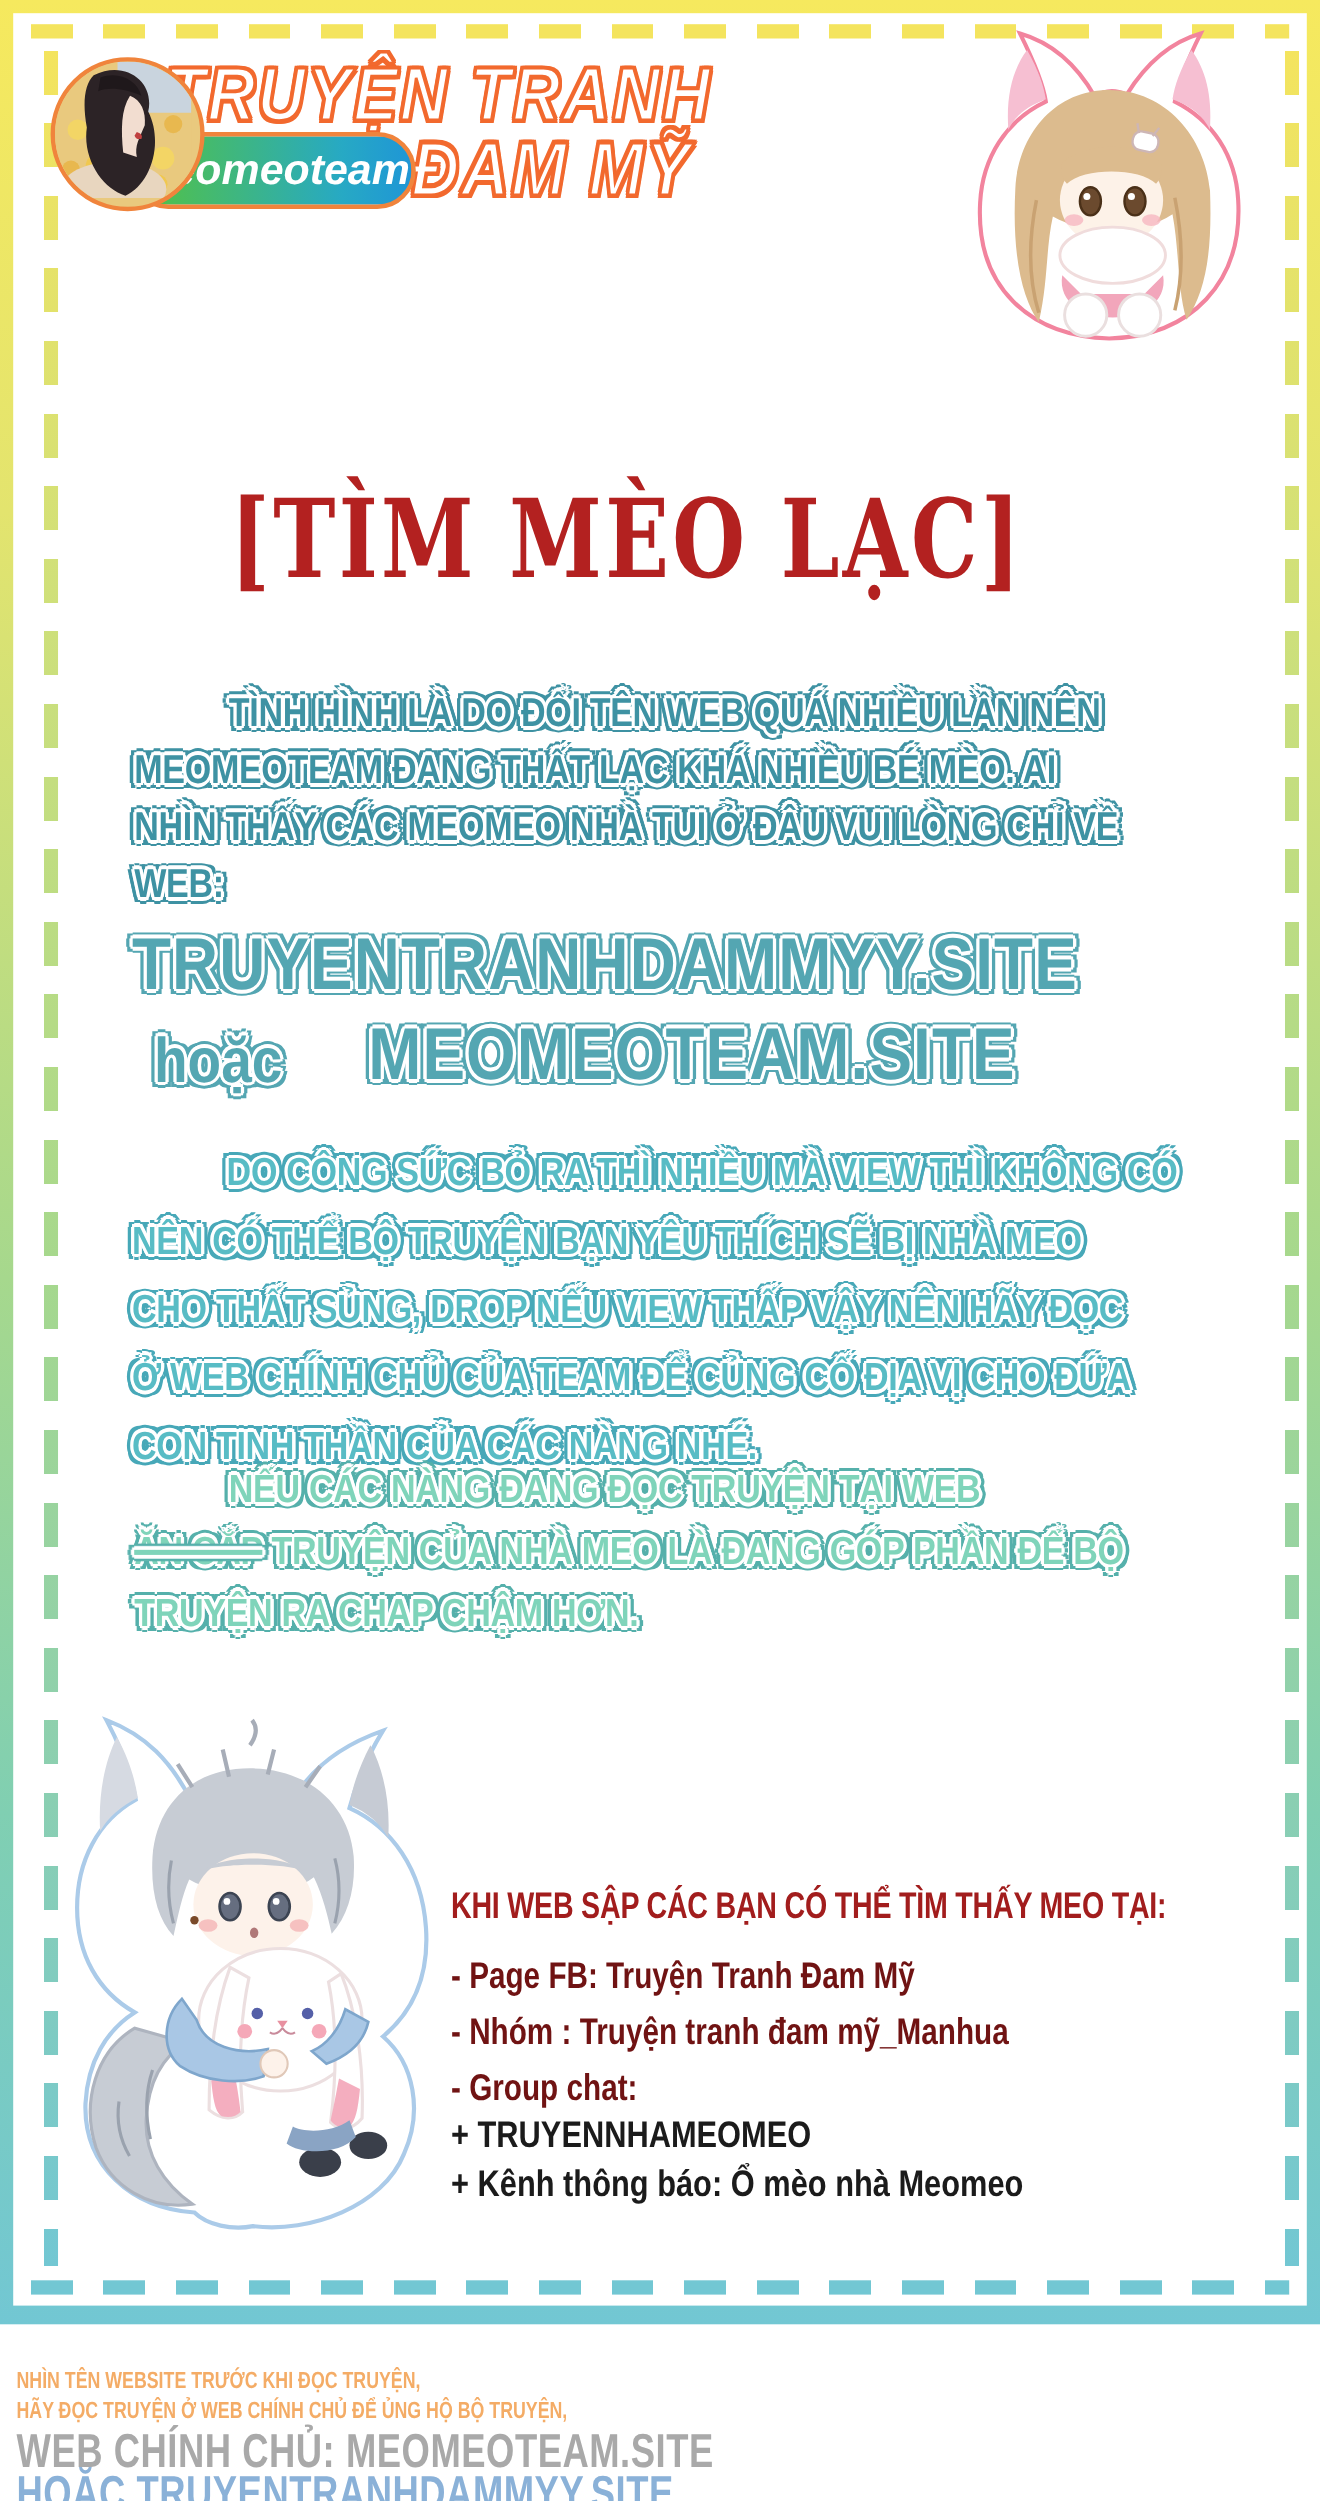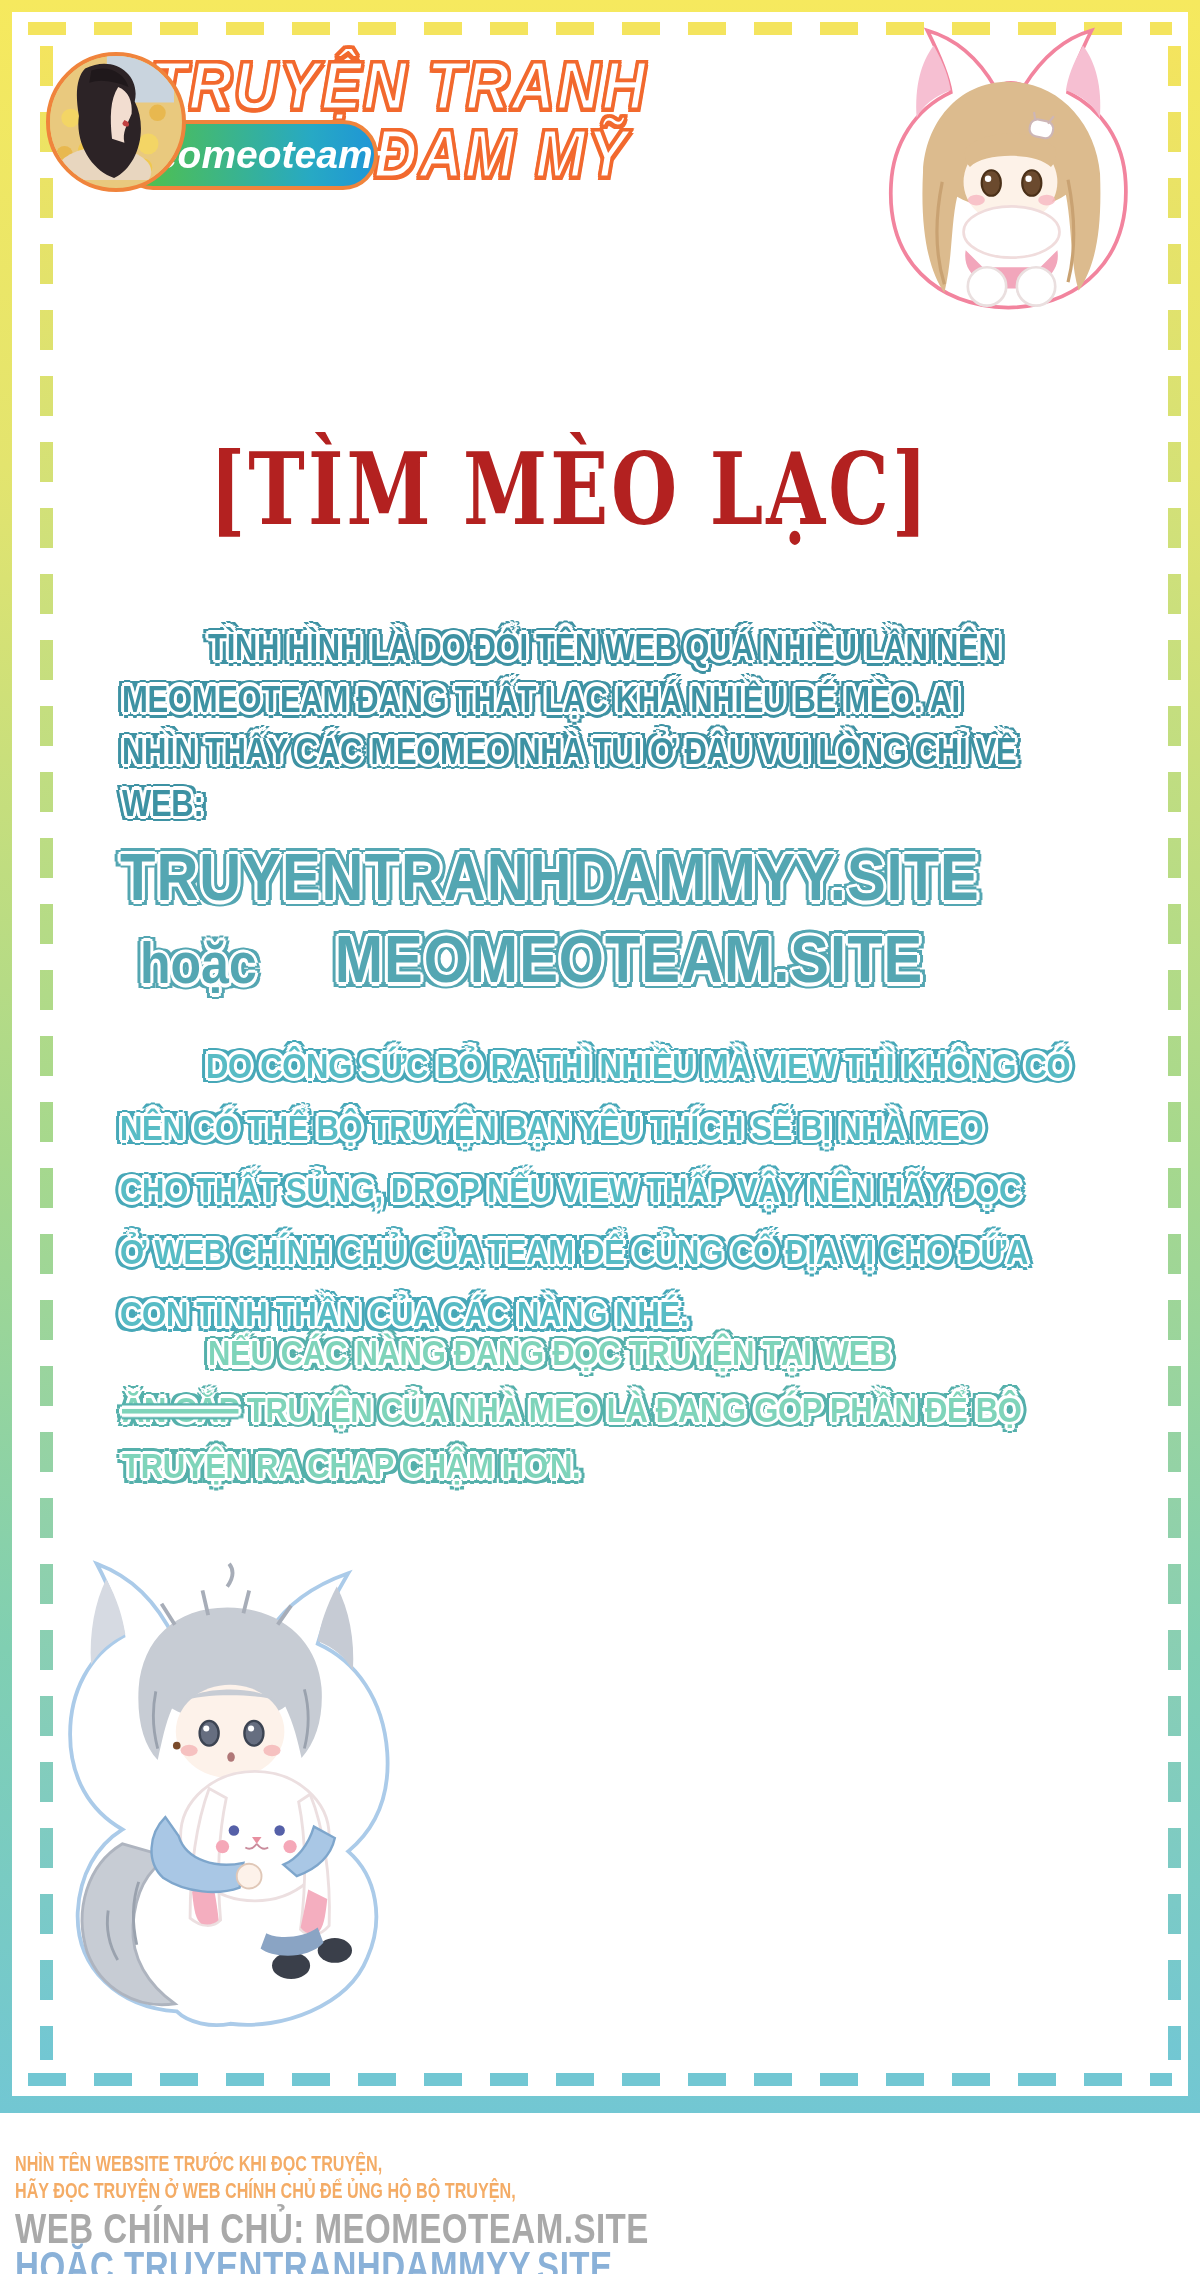--- a/index.html
+++ b/index.html
@@ -210,19 +210,27 @@
       <path d="M236,310 q-6,8 -12,4 M236,310 q6,8 12,4" stroke="#c98b9b" stroke-width="2" fill="none"></path>
       <path d="M140,282 C122,300 120,330 138,346 C162,362 196,364 218,356 L222,330 C194,336 162,328 154,302 Z" fill="#a9c7e5" stroke="#7ea6cc" stroke-width="2.5"></path>
       <circle cx="228" cy="344" r="13" fill="#fdf2ea" stroke="#e0c8b8" stroke-width="2"></circle>
       <path d="M278,344 C300,336 314,322 318,304 L296,292 C290,312 278,326 264,332 Z" fill="#a9c7e5" stroke="#7ea6cc" stroke-width="2.5"></path>
       <ellipse cx="272" cy="438" rx="20" ry="14" fill="#3a3f4a"></ellipse>
       <ellipse cx="318" cy="422" rx="18" ry="13" fill="#3a3f4a"></ellipse>
       <path d="M240,420 C252,430 290,432 306,414 L300,398 C284,410 256,410 246,404 Z" fill="#8aa4c4"></path>
     </svg>
   </div>
 
+  <div class="contact">
+    <div class="contact-heading">KHI WEB SẬP CÁC BẠN CÓ THỂ TÌM THẤY MEO TẠI:</div>
+    <div class="contact-item ci-maroon" style="margin-top:34px;">- Page FB: Truyện Tranh Đam Mỹ</div>
+    <div class="contact-item ci-maroon" style="margin-top:20px;">- Nhóm : Truyện tranh đam mỹ_Manhua</div>
+    <div class="contact-item ci-maroon" style="margin-top:20px;">- Group chat:</div>
+    <div class="contact-item ci-black" style="margin-top:12px;">+ TRUYENNHAMEOMEO</div>
+    <div class="contact-item ci-black" style="margin-top:12px;">+ Kênh thông báo: Ổ mèo nhà Meomeo</div>
+  </div>
 
   <div class="foot f-note1">NHÌN TÊN WEBSITE TRƯỚC KHI ĐỌC TRUYỆN,</div>
   <div class="foot f-note2">HÃY ĐỌC TRUYỆN Ở WEB CHÍNH CHỦ ĐỂ ỦNG HỘ BỘ TRUYỆN,</div>
   <div class="foot f-main">WEB CHÍNH CHỦ: MEOMEOTEAM.SITE</div>
   <div class="foot f-alt">HOẶC TRUYENTRANHDAMMYY.SITE</div>
 
 </div>
 
 </body></html>

